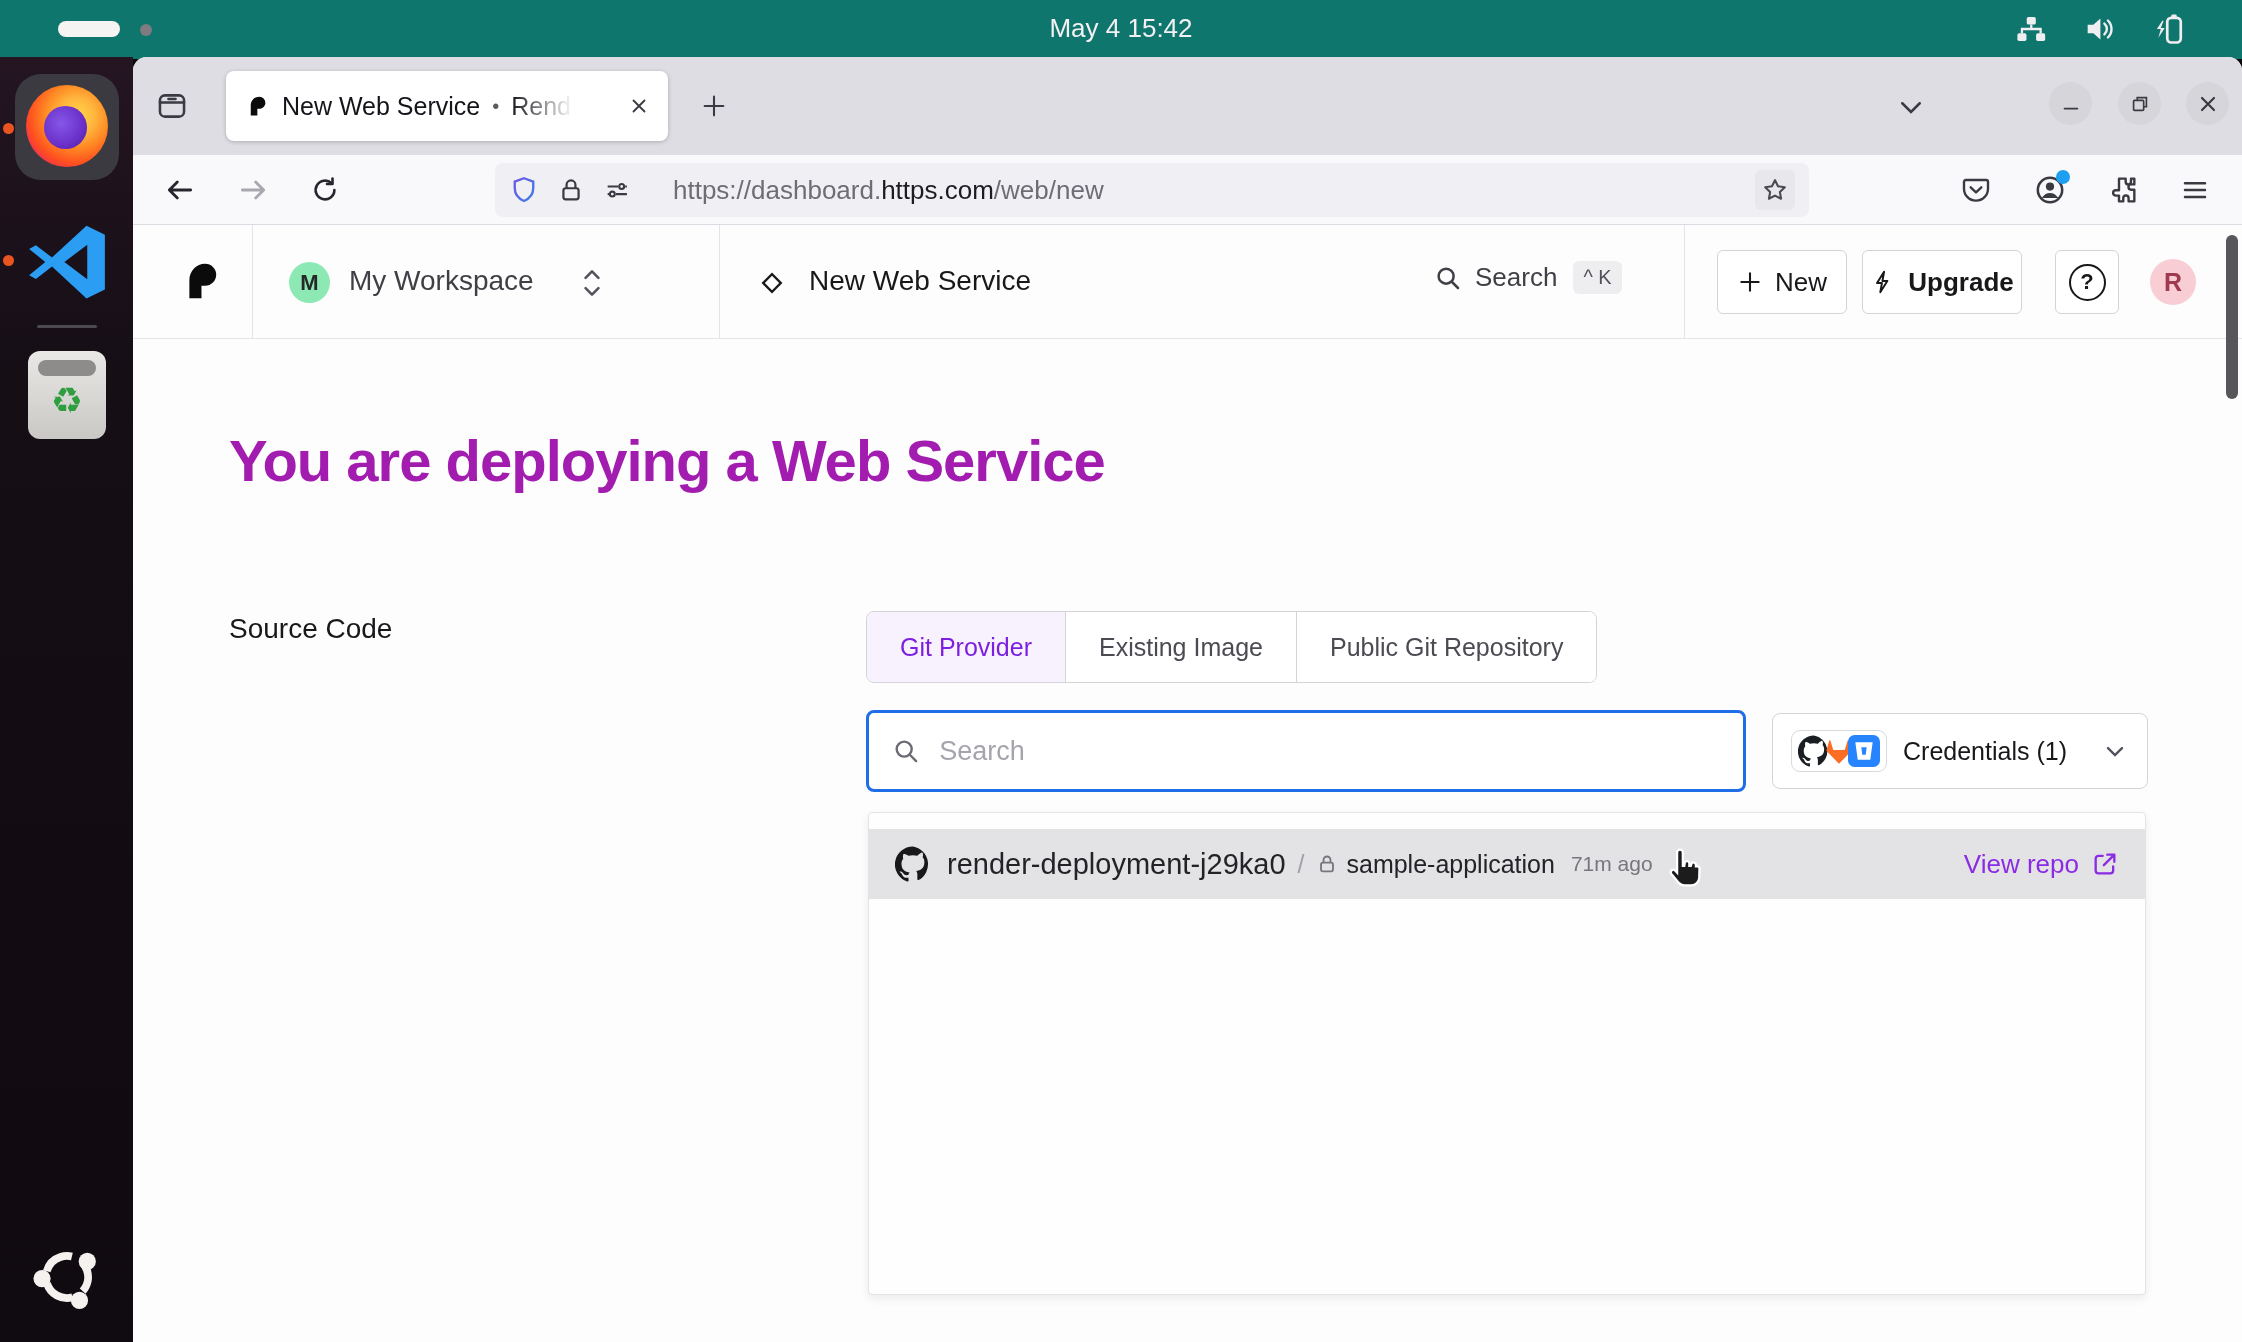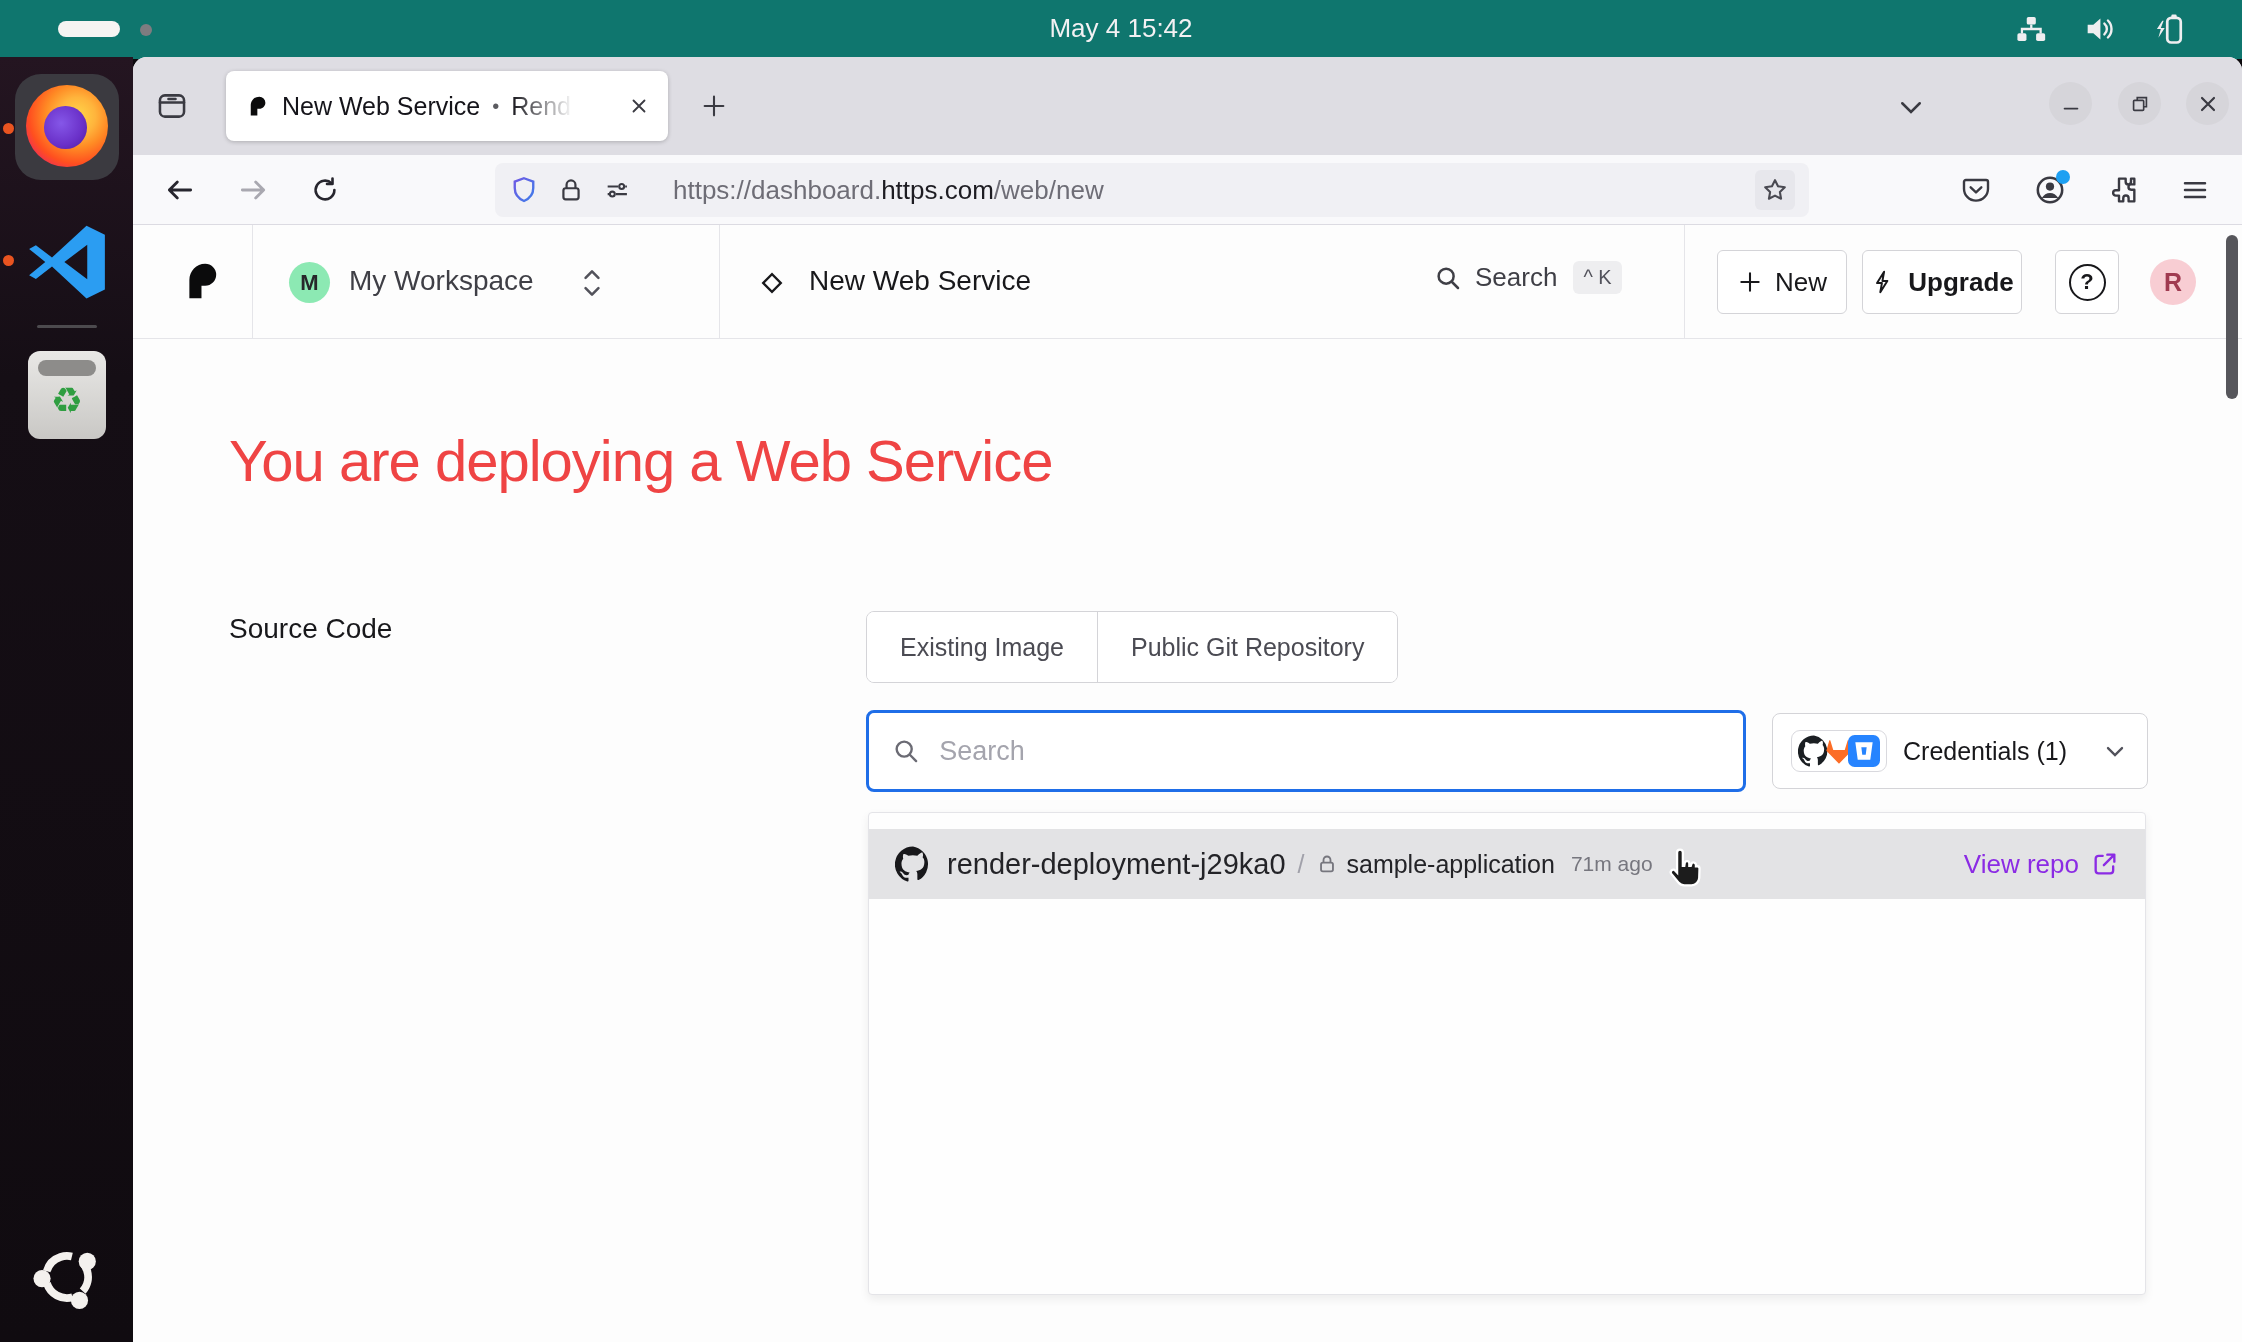--- a/index.html
+++ b/index.html
@@ -74,21 +74,21 @@
   .kbd { margin-left:16px; background:#eeeef0; border-radius:6px; padding:5px 10px; font-size:20px; color:#52525b; }
   .hdr-btn { position:absolute; top:25px; height:64px; border:1px solid #d4d4d8; border-radius:6px; background:#fff;
              display:flex; align-items:center; justify-content:center; gap:12px; font-size:26px; color:#18181b; }
   .btn-new { left:1584px; width:130px; }
   .btn-upgrade { left:1729px; width:160px;font-weight:bold; }
   .btn-help { left:1922px; width:64px; }
   .help-glyph { width:37px; height:37px; border:2.4px solid #18181b; border-radius:50%; display:flex; align-items:center; justify-content:center; font-size:22px; font-weight:bold; color:#18181b; }
   .user-avatar { position:absolute; left:2017px; top:34px; width:46px; height:46px; background:#f8cdd3; color:#a03a50; font-size:25px; }
 
   .content { position:relative; height:1003px; }
-  .h1 { position:absolute; left:96px; top:88px; font-size:58px; font-weight:normal; color:#ef4444; letter-spacing:-1px; }
+  .h1 { position:absolute; left:96px; top:88px; font-size:58px; font-weight:bold; color:#a21caf; letter-spacing:-1px; }
   .section-label { position:absolute; left:96px; top:274px; font-size:28px; font-weight:normal; color:#18181b; }
 
   .col { position:absolute; left:733px; top:272px; width:1282px; }
   .tabs { display:inline-flex; border:1px solid #d4d4d8; border-radius:8px; overflow:hidden; background:#fff; }
   .seg { height:70px; display:flex; align-items:center; padding:0 33px; font-size:25px; color:#4b4b53; background:#fff; border-left:1px solid #d4d4d8; }
   .seg:first-child { border-left:none; }
   .seg.selected { background:#f7f2fe; color:#7d1fe0; }
   .search-box { position:absolute; left:0; top:99px; width:880px; height:82px; border:3px solid #1f6ee8; border-radius:8px;
                 background:#fff; display:flex; align-items:center; padding:0 22px; }
   .search-box input { border:none; outline:none; font-size:27px; color:#18181b; margin-left:18px; width:100%;
@@ -335,20 +335,21 @@
         </div>
         <div class="avatar user-avatar">R</div>
       </div>
 
       <div class="content">
         <div class="h1">You are deploying a Web Service</div>
         <div class="section-label">Source Code</div>
 
         <div class="col">
           <div class="tabs">
+            <div class="seg selected">Git Provider</div>
             <div class="seg">Existing Image</div>
             <div class="seg">Public Git Repository</div>
           </div>
 
           <div class="search-box">
             <svg width="32" height="32" viewBox="0 0 24 24" fill="none" stroke="#6b6b74" stroke-width="1.9">
                 <circle cx="10.5" cy="10.5" r="6"></circle>
                 <path d="M15 15l5 5" stroke-linecap="round"></path>
               </svg>
             <input value="" placeholder="Search" style="">

